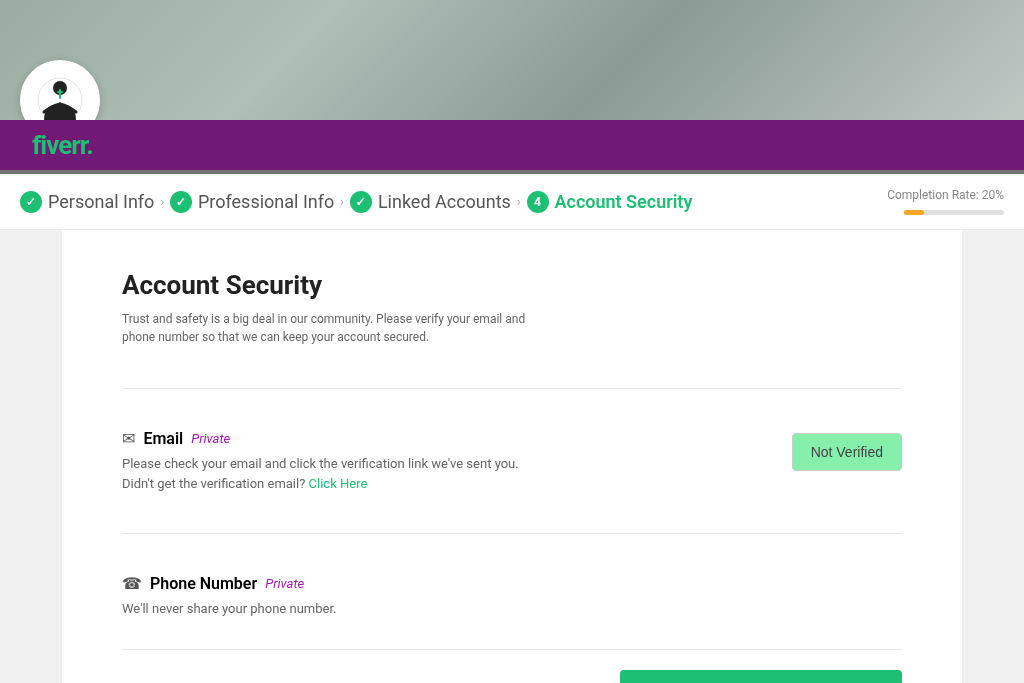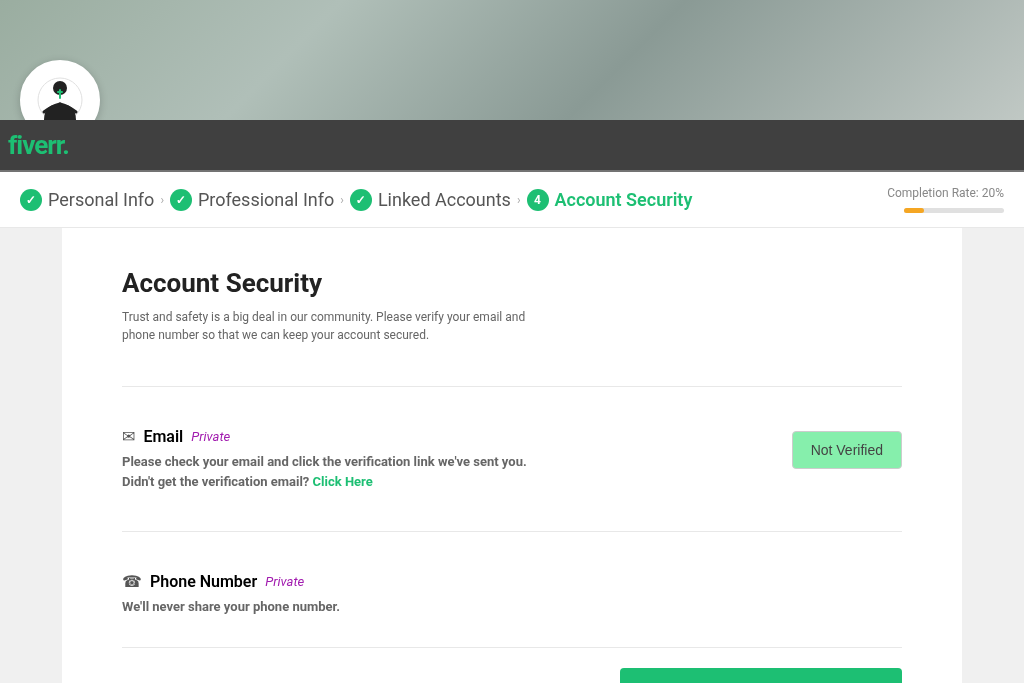--- a/index.html
+++ b/index.html
@@ -34,23 +34,23 @@
       justify-content: center;
       overflow: hidden;
       box-shadow: 0 2px 8px rgba(0,0,0,0.2);
     }
     .avatar-inner {
       width: 60px;
       height: 60px;
     }
 
     .header-bar {
-      background: #404040;
-      padding: 10px 8px;
-      border-bottom: 2px solid #737373;
+      background: #701a75;
+      padding: 10px 32px;
+      border-bottom: 4px solid #737373;
     }
     .fiverr-logo {
       font-size: 26px;
       font-weight: 700;
       color: #222;
       letter-spacing: -1px;
     }
     .fiverr-logo span {
       color: #1dbf73;
     }
@@ -191,21 +191,20 @@
     .field-private {
       font-size: 13px;
       color: #a21caf;
       font-style: italic;
     }
     .field-desc {
       font-size: 13px;
       color: #666;
       line-height: 1.5;
       max-width: 420px;
-      font-weight: bold;
     }
     .field-desc a {
       color: #1dbf73;
       text-decoration: none;
     }
     .field-action {
       flex-shrink: 0;
       margin-left: 20px;
       padding-top: 4px;
     }

